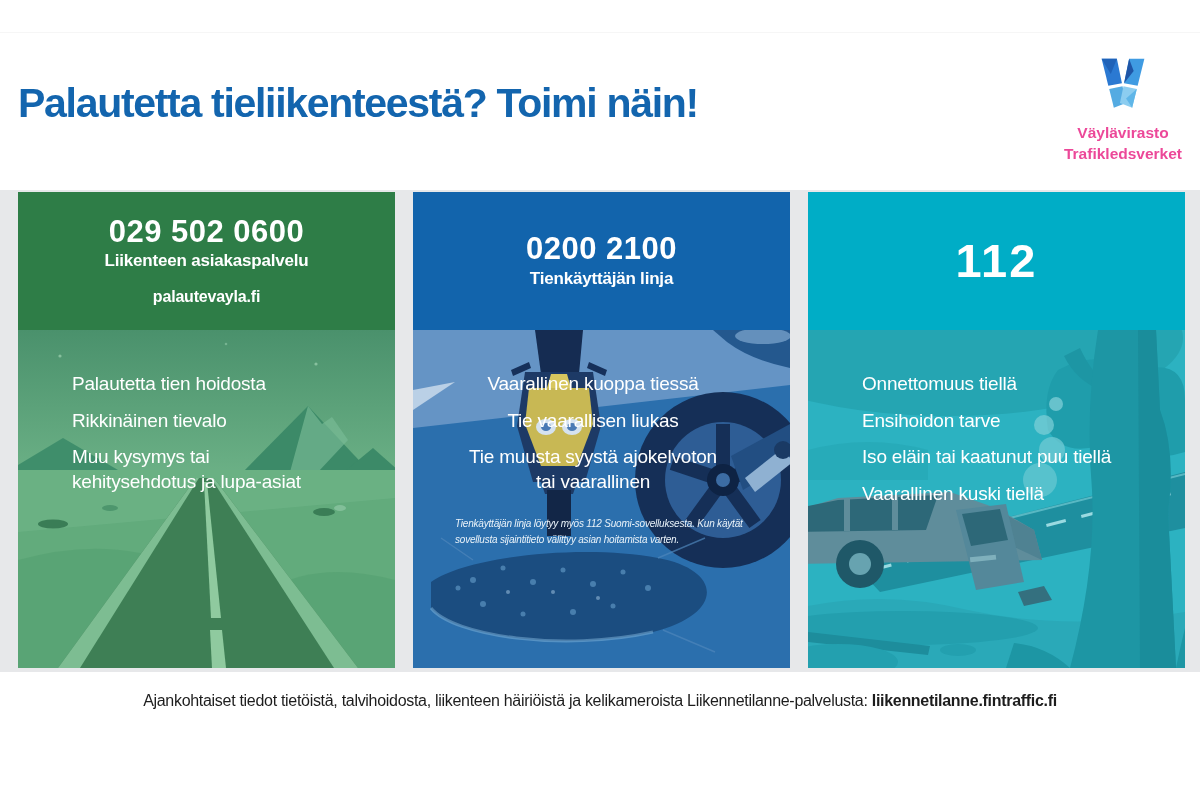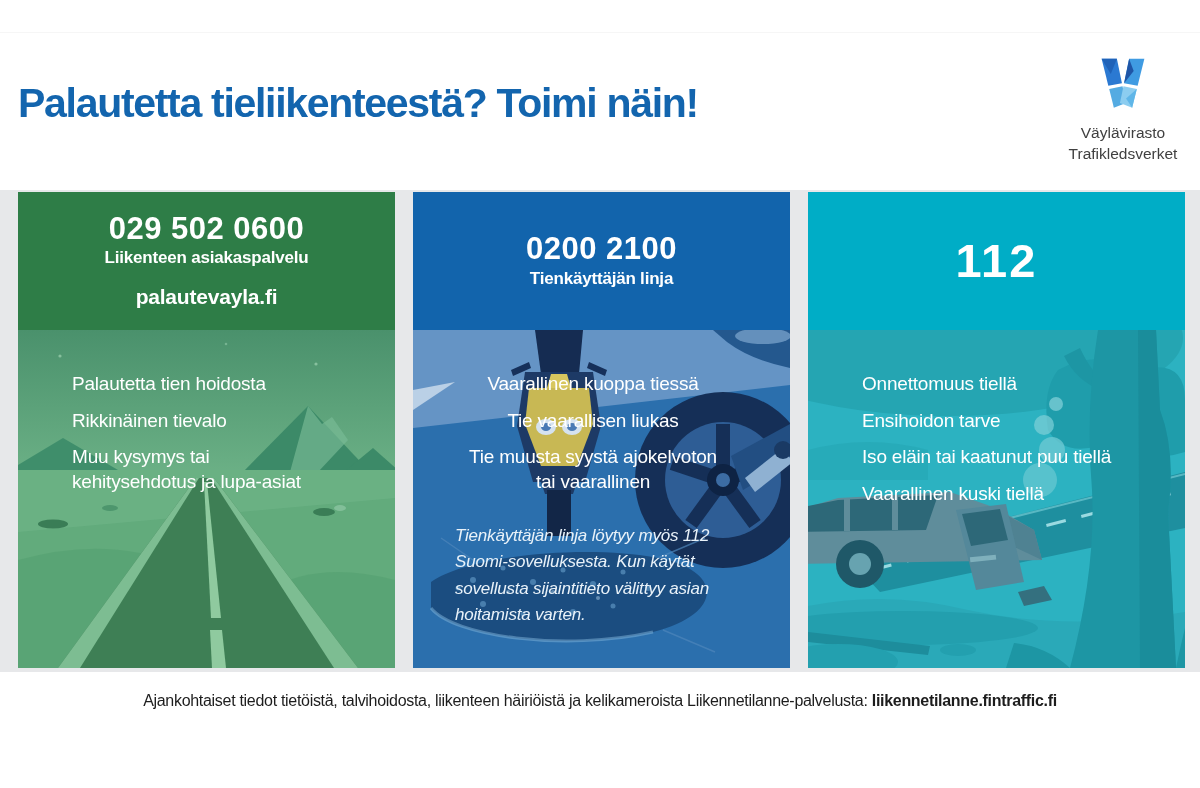--- a/index.html
+++ b/index.html
@@ -13,51 +13,51 @@
   .top-hairline{position:absolute;left:0;top:32px;width:1200px;height:1px;background:rgba(0,0,0,0.035);}
 
   
   .page-title{
     position:absolute;left:18px;top:80px;margin:0;
     font-size:41px;font-weight:700;color:#1365ae;letter-spacing:-1.3px;
     white-space:nowrap;
   }
   .logo{position:absolute;left:1054px;top:52px;width:138px;text-align:center;}
   .logo-mark{width:58px;height:64px;display:block;margin:0 auto 6px;}
-  .logo-text div{font-size:15.5px;color:#404040;line-height:1.38;font-weight:400;}
+  .logo-text div{font-size:15.5px;color:#ec4899;line-height:1.38;font-weight:700;}
 
   
   .band{position:absolute;left:0;top:190px;width:1200px;height:482px;background:#e7e8ea;}
   .cards{position:absolute;left:18px;top:192px;display:flex;gap:18px;}
   .card{width:377px;height:476px;position:relative;background:#2a6fad;}
   .card-header{
     height:138px;display:flex;flex-direction:column;align-items:center;justify-content:center;
     color:#fff;text-align:center;position:relative;z-index:2;
   }
   .card-green .card-header{background:#2e7d47;}
   .card-blue  .card-header{background:#1264ac;}
   .card-teal  .card-header{background:#00adc6;}
   .phone{font-size:31px;font-weight:700;letter-spacing:.5px;line-height:1.05;}
   .card-teal .phone{font-size:47px;letter-spacing:2px;}
   .subtitle{font-size:17px;font-weight:700;margin-top:3px;letter-spacing:-0.2px;}
-  .url{font-size:21px;font-weight:700;margin-top:17px;letter-spacing:-0.2px;}
+  .url{font-size:16px;font-weight:700;margin-top:17px;letter-spacing:-0.2px;}
 
   .card-body{position:relative;width:377px;height:338px;overflow:hidden;}
   .illustration{position:absolute;left:0;top:0;width:377px;height:338px;display:block;}
   .card-list{
     position:absolute;left:42px;top:30px;margin:12px;padding:0;list-style:none;
     color:#fff;font-size:19px;line-height:1.3;letter-spacing:-0.2px;z-index:3;
   }
   .card-green .card-list{width:264px;}
   .card-blue  .card-list{width:252px;text-align:center;}
   .card-teal  .card-list{width:308px;}
   .card-list li{margin-bottom:12px;}
   .card-note{
     position:absolute;left:42px;top:176px;width:310px;z-index:3;
-    color:#e9f2f9;font-size:17px;font-style:italic;line-height:1.55;letter-spacing:-0.2px;
+    color:#e9f2f9;font-size:10px;font-style:italic;line-height:1.55;letter-spacing:-0.2px;
   }
 
   
   .footer{
     position:absolute;left:0;top:692px;width:1200px;margin:0;text-align:center;
     font-size:16px;color:#1d1d1d;letter-spacing:-0.3px;white-space:nowrap;
   }
   .footer strong{font-weight:700;}
 </style>
 </head>

